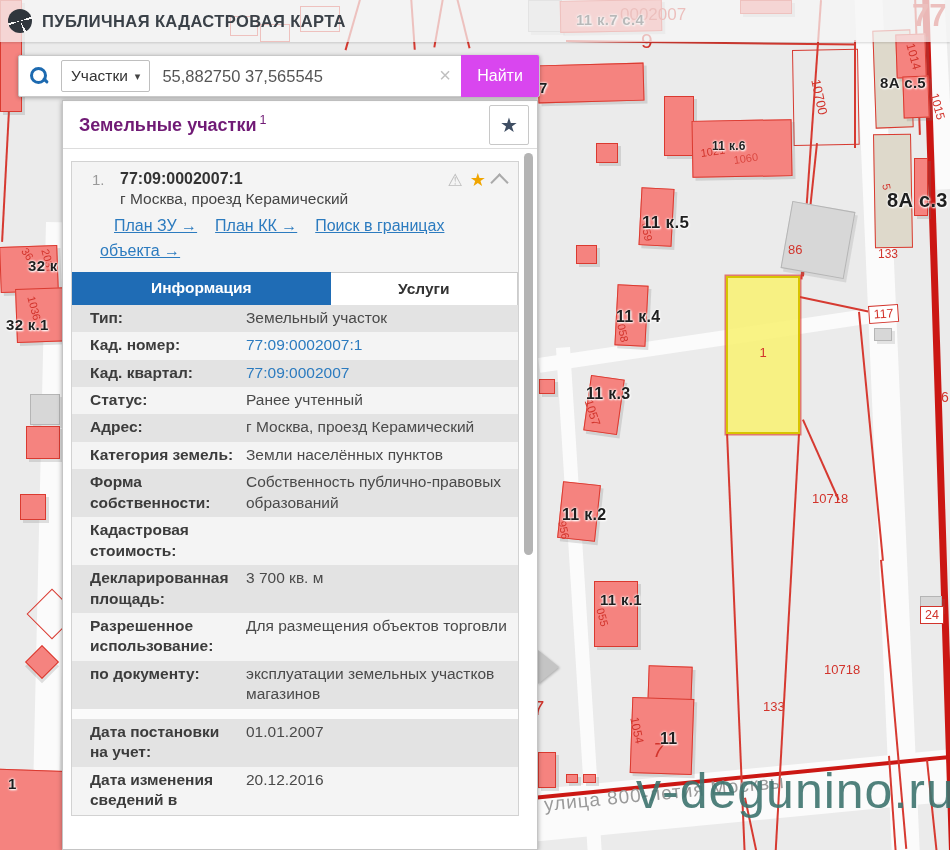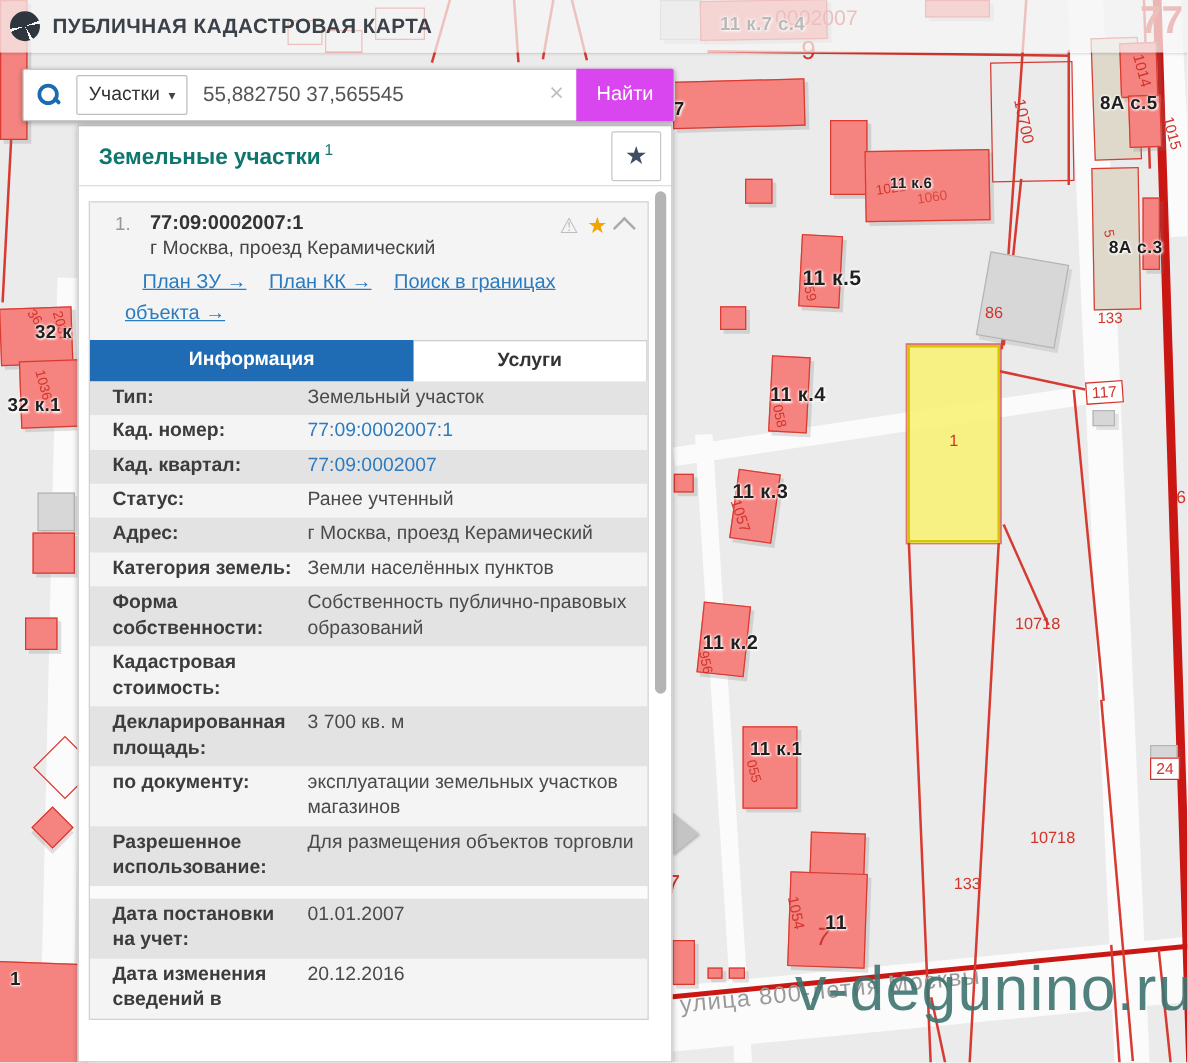--- a/index.html
+++ b/index.html
@@ -58,21 +58,21 @@
   .clear-x{flex:none;color:#c0c0c0;font-size:20px;padding:0 10px 2px 2px;cursor:pointer;}
   .search-btn{flex:none;width:78px;height:42px;background:#d946ef;color:#fff;border:0;
       font-size:16px;border-radius:0 2px 2px 0;cursor:pointer;
       font-family:"Liberation Sans",sans-serif;}
   
   .panel{position:absolute;left:62px;top:100px;width:476px;height:750px;z-index:20;
       background:#fff;border:1px solid #c5c5c5;box-shadow:0 1px 5px rgba(0,0,0,.35);
       box-sizing:border-box;overflow:hidden;}
   .panel-head{height:48px;border-bottom:1px solid #ddd;display:flex;align-items:center;
       padding:0 8px 0 16px;box-sizing:border-box;}
-  .panel-title{font-size:18px;color:#0f766e;font-weight:600;}
+  .panel-title{font-size:18px;color:#701a75;font-weight:600;}
   .panel-title sup{font-size:12.5px;font-weight:normal;margin-left:3px;}
   .fav-btn{margin-left:auto;width:38px;height:38px;border:1px solid #c8c8c8;border-radius:2px;
       background:#fff;display:flex;align-items:center;justify-content:center;cursor:pointer;}
   .fav-btn .star{color:#3f4e63;font-size:20px;line-height:1;}
   .card{margin:12px 18px 0 8px;background:#f4f4f4;border:1px solid #d2d2d2;}
   .card-head{position:relative;padding:8px 14px 0 20px;}
   .res-index{position:absolute;left:20px;top:9px;color:#999;font-size:15px;}
   .res-num{margin-left:28px;font-size:16px;font-weight:bold;color:#333;}
   .res-icons{position:absolute;right:12px;top:7px;display:flex;align-items:center;gap:7px;}
   .warn{color:#bdbdbd;font-size:17px;}
@@ -208,21 +208,21 @@
       <span class="mlabel red" style="font-size: 11px; left: 891px; top: 183px; transform: rotate(80deg);">5</span>
       <span class="mlabel black" style="font-size: 15px; left: 576px; top: 12px;">11 к.7 с.4</span>
       <span class="mlabel black" style="font-size: 12px; left: 712px; top: 140px;">11 к.6</span>
       <span class="mlabel black" style="font-size: 17px; left: 642px; top: 214px;">11 к.5</span>
       <span class="mlabel black" style="font-size: 16px; left: 616px; top: 309px;">11 к.4</span>
       <span class="mlabel black" style="font-size: 16px; left: 586px; top: 386px;">11 к.3</span>
       <span class="mlabel black" style="font-size: 16px; left: 562px; top: 507px;">11 к.2</span>
       <span class="mlabel black" style="font-size: 15px; left: 600px; top: 592px;">11 к.1</span>
       <span class="mlabel black" style="font-size: 16px; left: 660px; top: 731px;">11</span>
       <span class="mlabel black" style="font-size: 15px; left: 880px; top: 75px;">8А с.5</span>
-      <span class="mlabel black" style="font-size: 14px; left: 887px; top: 190px;">8А с.3</span>
+      <span class="mlabel black" style="font-size: 20px; left: 887px; top: 190px;">8А с.3</span>
       <span class="mlabel black" style="font-size: 15px; left: 28px; top: 258px;">32 к</span>
       <span class="mlabel black" style="font-size: 15px; left: 6px; top: 317px;">32 к.1</span>
       <span class="mlabel black" style="font-size: 15px; left: 8px; top: 776px;">1</span>
       <span class="mlabel black" style="font-size: 15px; left: 539px; top: 80px;">7</span>
       <span class="boxed" style="left: 868px; top: 306px; transform: rotate(-4deg);">117</span>
       <span class="boxed" style="left: 920px; top: 606px;">24</span>
     </div>
 
   <div class="header-bar">
     <div class="logo"></div>
@@ -310,28 +310,28 @@
   <div class="info-row">
     <div class="cell-label">Кадастровая стоимость:</div>
   </div>
 
   <div class="info-row">
     <div class="cell-label">Декларированная площадь:</div>
     <div class="cell-value">3 700 кв. м</div>
   </div>
 
   <div class="info-row">
+    <div class="cell-label">Разрешенное использование:</div>
+    <div class="cell-value">Для размещения объектов торговли</div>
+  </div>
+
+  <div class="info-row">
     <div class="cell-label">по документу:</div>
     <div class="cell-value">эксплуатации земельных участков магазинов</div>
   </div>
-
-  <div class="info-row">
-    <div class="cell-label">Разрешенное использование:</div>
-    <div class="cell-value">Для размещения объектов торговли</div>
-  </div>
 <div class="row-gap"></div>
   <div class="info-row">
     <div class="cell-label">Дата постановки на учет:</div>
     <div class="cell-value">01.01.2007</div>
   </div>
 
   <div class="info-row">
     <div class="cell-label">Дата изменения сведений в</div>
     <div class="cell-value">20.12.2016</div>
   </div>

